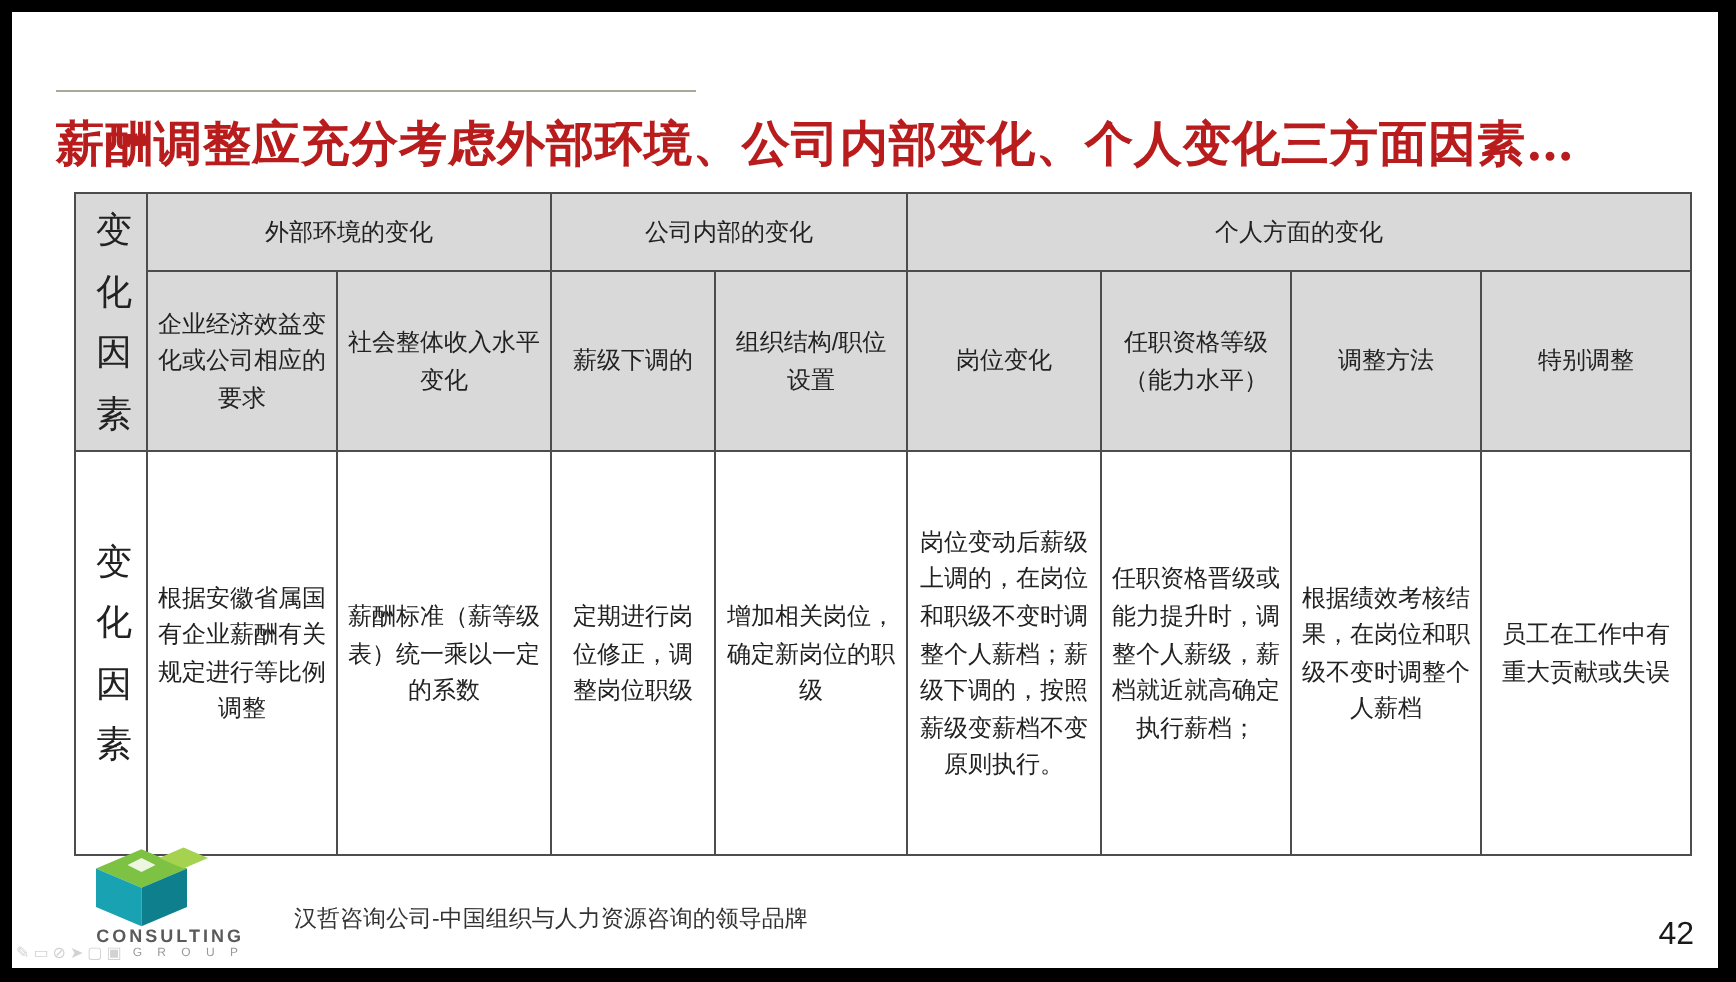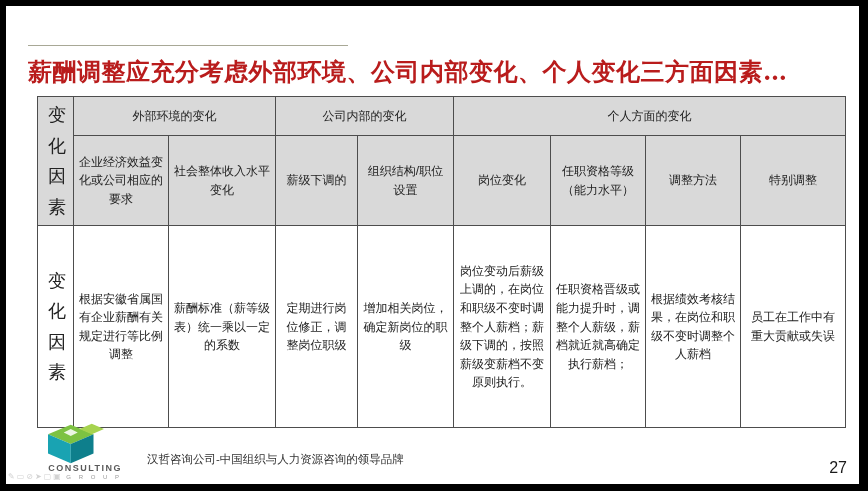--- a/index.html
+++ b/index.html
@@ -101,20 +101,20 @@
         <polygon points="8,14 34,25 34,47 8,36" fill="#19a3b2"></polygon>
         <polygon points="34,25 60,14 60,36 34,47" fill="#0e7f8c"></polygon>
         <polygon points="26,12 34,8 42,12 34,16" fill="#ffffff" opacity="0.85"></polygon>
       </svg>
       <div class="logo-name">CONSULTING</div>
       <div class="logo-sub">G R O U P</div>
     </div>
 
     <div class="footer-tagline">汉哲咨询公司-中国组织与人力资源咨询的领导品牌</div>
 
-    <div class="page-number">27</div>
+    <div class="page-number">42</div>
 
     <div class="mini-toolbar">
       <span>✎</span><span>▭</span><span>⊘</span><span>➤</span><span>▢</span><span>▣</span>
     </div>
 
   </div>
 </div>
 
 </body></html>

